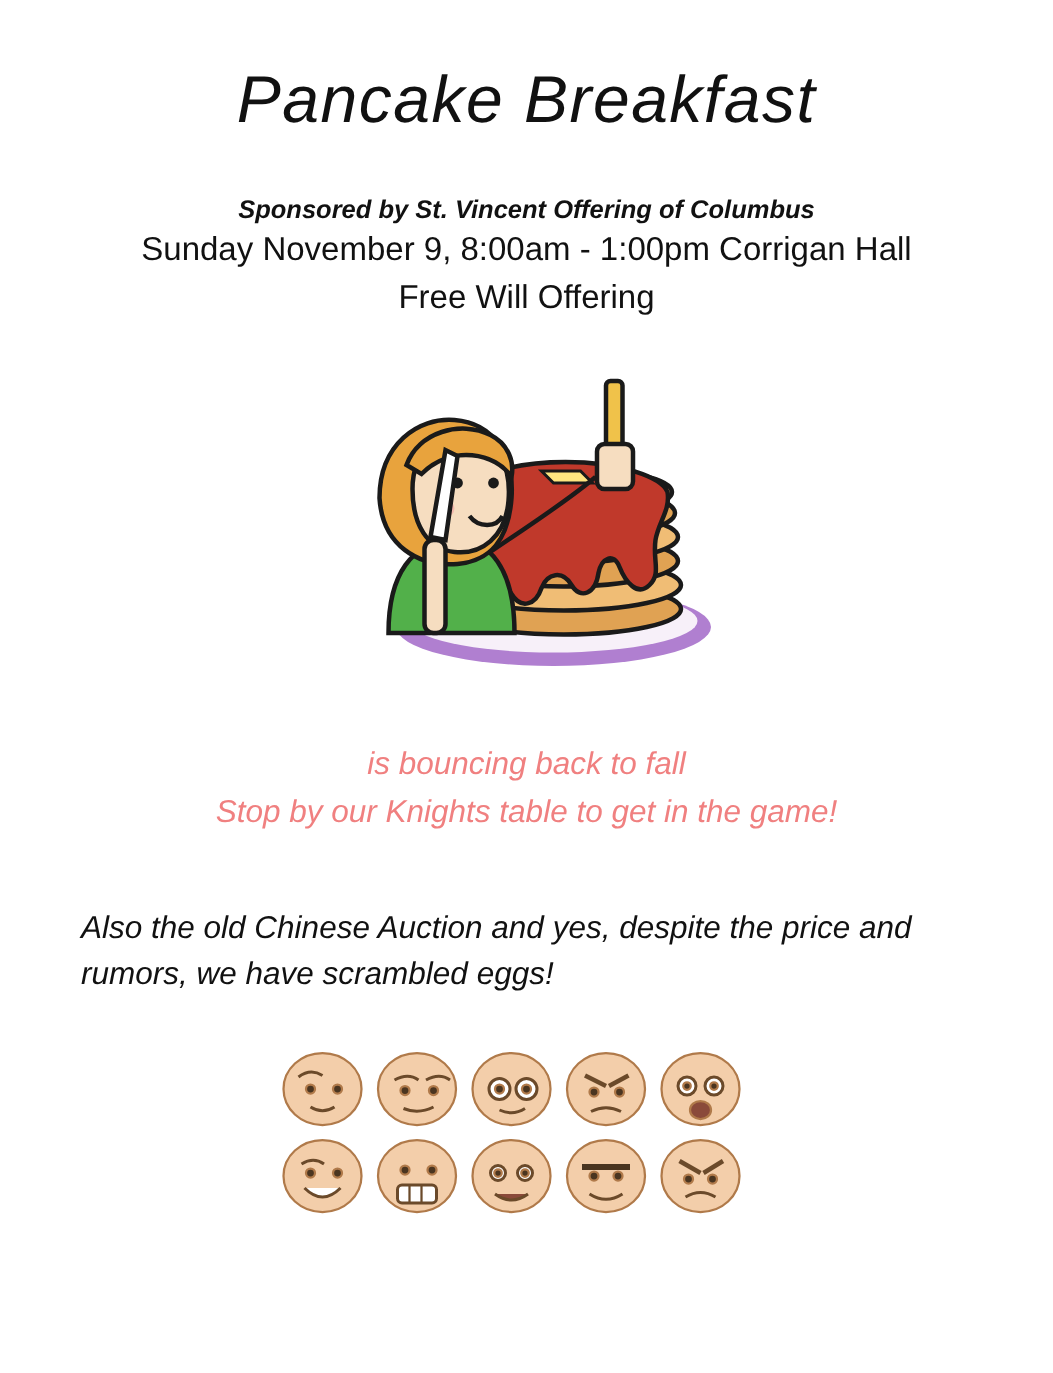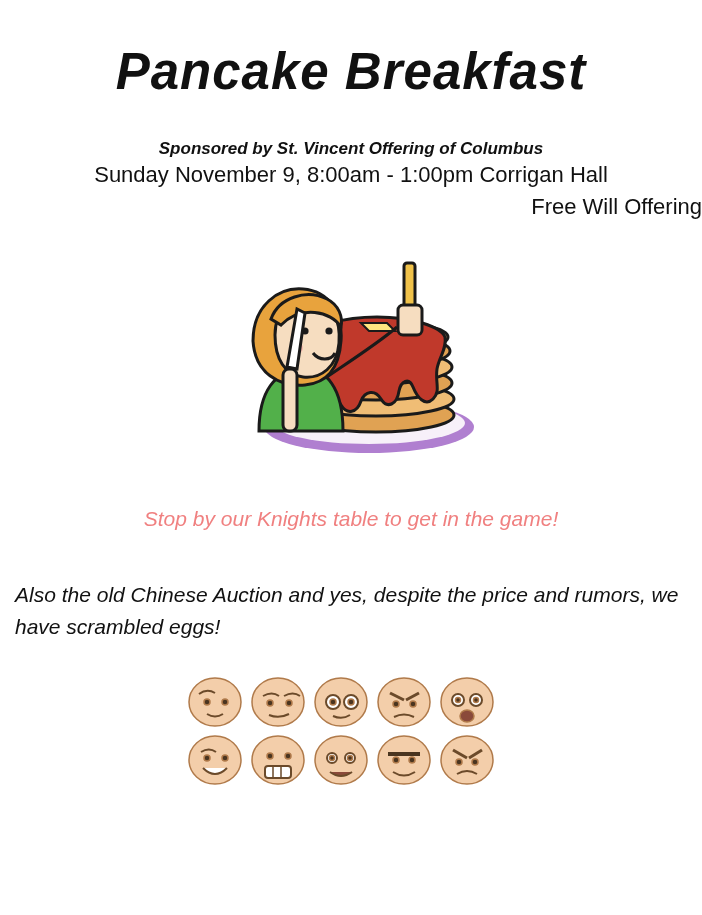--- a/index.html
+++ b/index.html
@@ -17,22 +17,22 @@
   }
   .flyer {
     width: 702px;
     height: 915px;
     box-sizing: border-box;
     padding: 0;
     position: relative;
   }
   .title {
     text-align: center;
-    font-size: 51px;
-    font-weight: bold;
+    font-size: 44px;
+    font-weight: normal;
     font-style: italic;
     letter-spacing: 1px;
     margin-top: 42px;
     margin-bottom: 0;
     color: #111111;
   }
   .sponsor {
     text-align: center;
     font-size: 17px;
     font-style: italic;
@@ -41,21 +41,20 @@
     color: #111111;
   }
   .when {
     text-align: center;
     font-size: 22px;
     line-height: 1.45;
     color: #111111;
   }
   .when .line2 {
     display: block;
-    text-align: right;
   }
   .art-wrap {
     display: flex;
     justify-content: center;
     margin-top: 26px;
   }
   .pancake-art {
     width: 300px;
     height: 220px;
     display: block;
@@ -70,21 +69,21 @@
     padding: 0 30px;
   }
   .raffle span {
     display: block;
   }
   .auction {
     font-size: 21px;
     font-style: italic;
     line-height: 1.5;
     margin-top: 44px;
-    padding: 0 15px;
+    padding: 0 54px;
     color: #111111;
   }
   .faces-wrap {
     display: flex;
     justify-content: center;
     margin-top: 30px;
   }
   .faces {
     width: 340px;
     height: 120px;
@@ -148,20 +147,21 @@
 
         <path d="M112 104 C118 112 130 112 134 104" stroke="#1a1a1a" stroke-width="3" fill="none"></path>
 
         <rect x="82" y="120" width="14" height="62" rx="6" fill="#f6ddc0" stroke="#1a1a1a" stroke-width="3"></rect>
         <path d="M86 118 l10 -58 l8 4 l-8 56 z" fill="#ffffff" stroke="#1a1a1a" stroke-width="3"></path>
       </g>
     </svg>
   </div>
 
   <div class="raffle">
+    <span>is bouncing back to fall</span>
     <span>Stop by our Knights table to get in the game!</span>
   </div>
 
   <div class="auction">Also the old Chinese Auction and yes, despite the price and rumors, we have scrambled eggs!</div>
 
   <div class="faces-wrap">
     <svg class="faces" viewBox="0 0 340 120">
       <g stroke="#b07a4a" stroke-width="1.5">
 
         <g>

